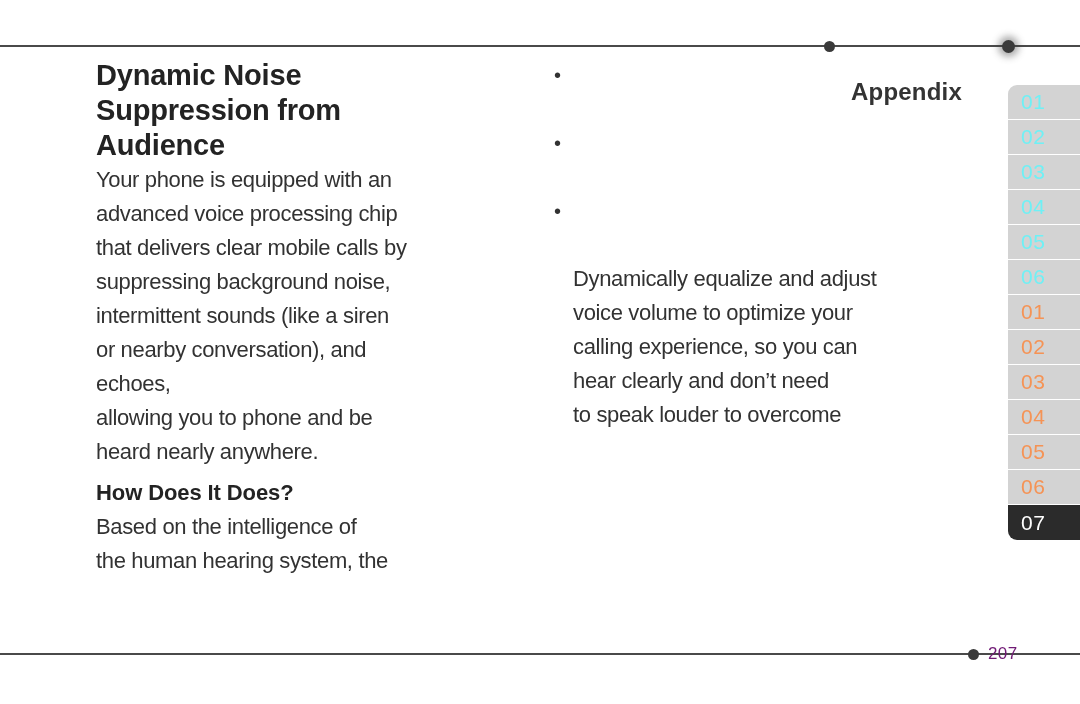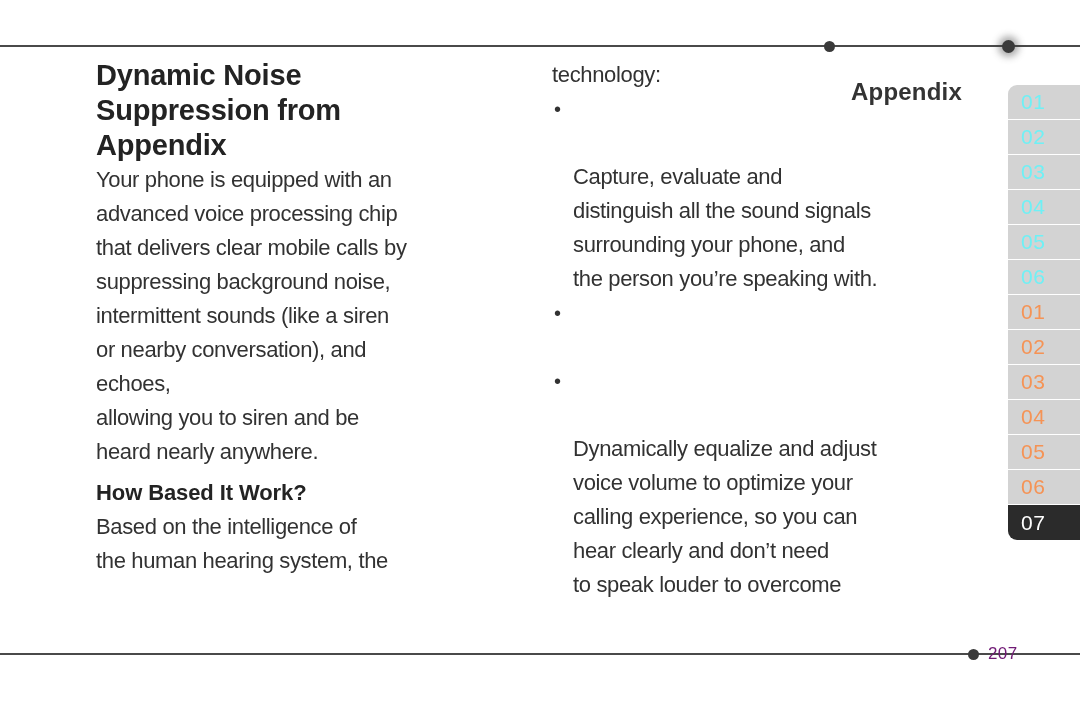--- a/index.html
+++ b/index.html
@@ -194,45 +194,40 @@
 <div id="header-rule"></div>
 <div class="hdr-dot" id="header-dot-left"></div>
 <div id="header-title">Appendix</div>
 <div class="hdr-dot" id="header-dot-right"></div>
 
 <div id="content">
 
   <div class="column" id="column-left">
     <h1 id="article-title">Dynamic Noise
 Suppression from
-Appendix</h1>
+Audience</h1>
     <p class="body-text">Your phone is equipped with an
 advanced voice processing chip
 that delivers clear mobile calls by
 suppressing background noise,
 intermittent sounds (like a siren
 or nearby conversation), and
 echoes,</p>
-    <p class="body-text">allowing you to siren and be
+    <p class="body-text">allowing you to phone and be
 heard nearly anywhere.</p>
     <div class="spacer-sm"></div>
-    <h2 class="subheading">How Based It Work?</h2>
+    <h2 class="subheading">How Does It Does?</h2>
     <p class="body-text">Based on the intelligence of
 the human hearing system, the</p>
   </div>
 
   <div class="column" id="column-right">
-    <p class="body-text">technology:</p>
     <ul class="bullet-list">
       <li class="bullet-item">
         <span class="bullet-mark">•</span>
-        <span>Capture, evaluate and
-distinguish all the sound signals
-surrounding your phone, and
-the person you’re speaking with.</span>
       </li>
       <li class="bullet-item">
         <span class="bullet-mark">•</span>
       </li>
       <li class="bullet-item">
         <span class="bullet-mark">•</span>
         <span>Dynamically equalize and adjust
 voice volume to optimize your
 calling experience, so you can
 hear clearly and don’t need

